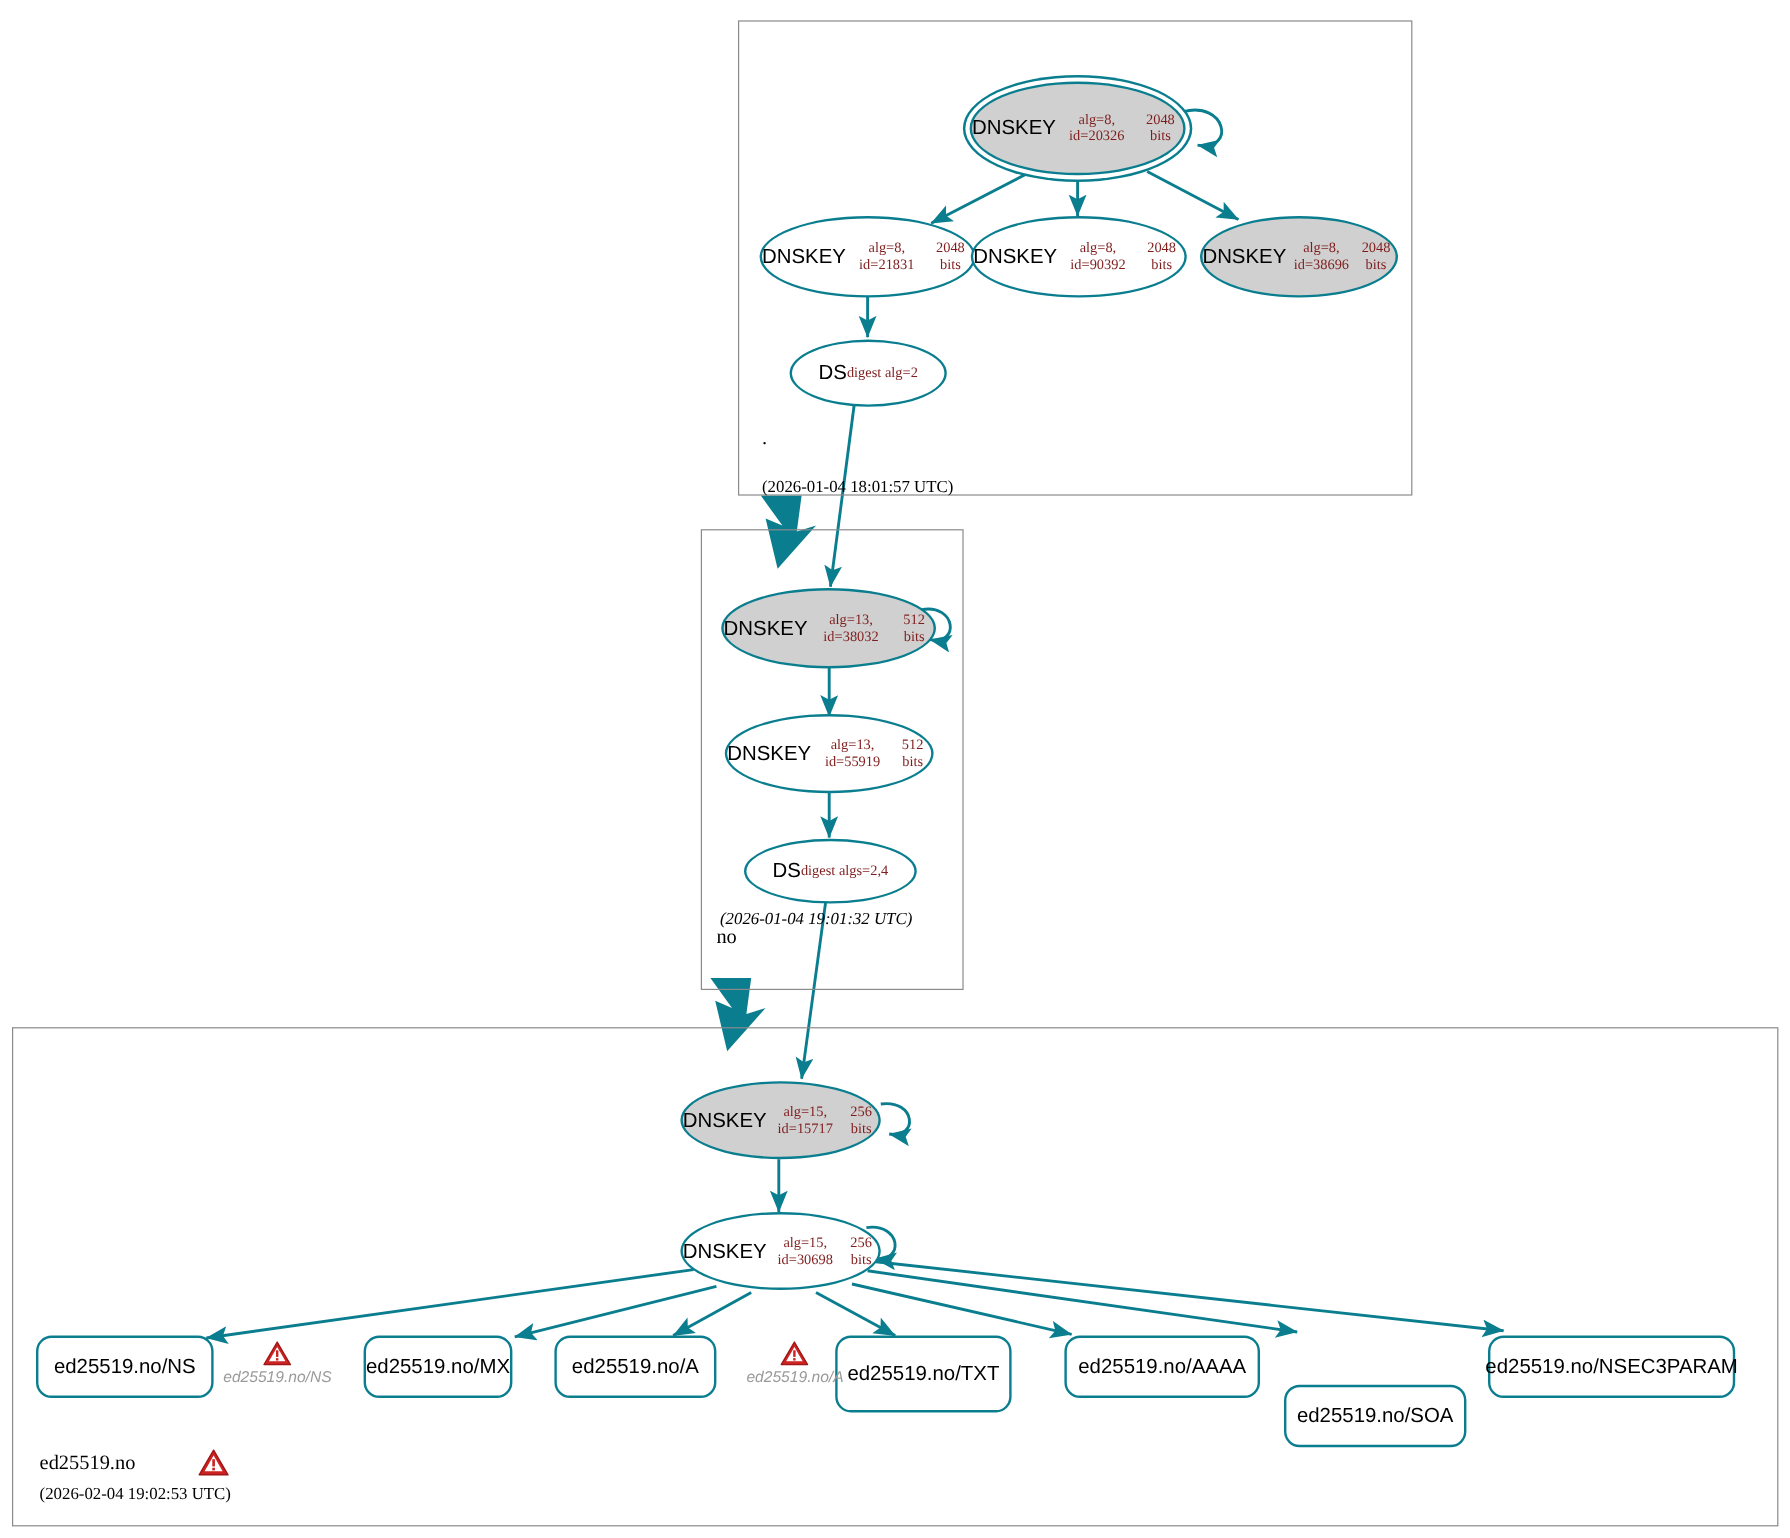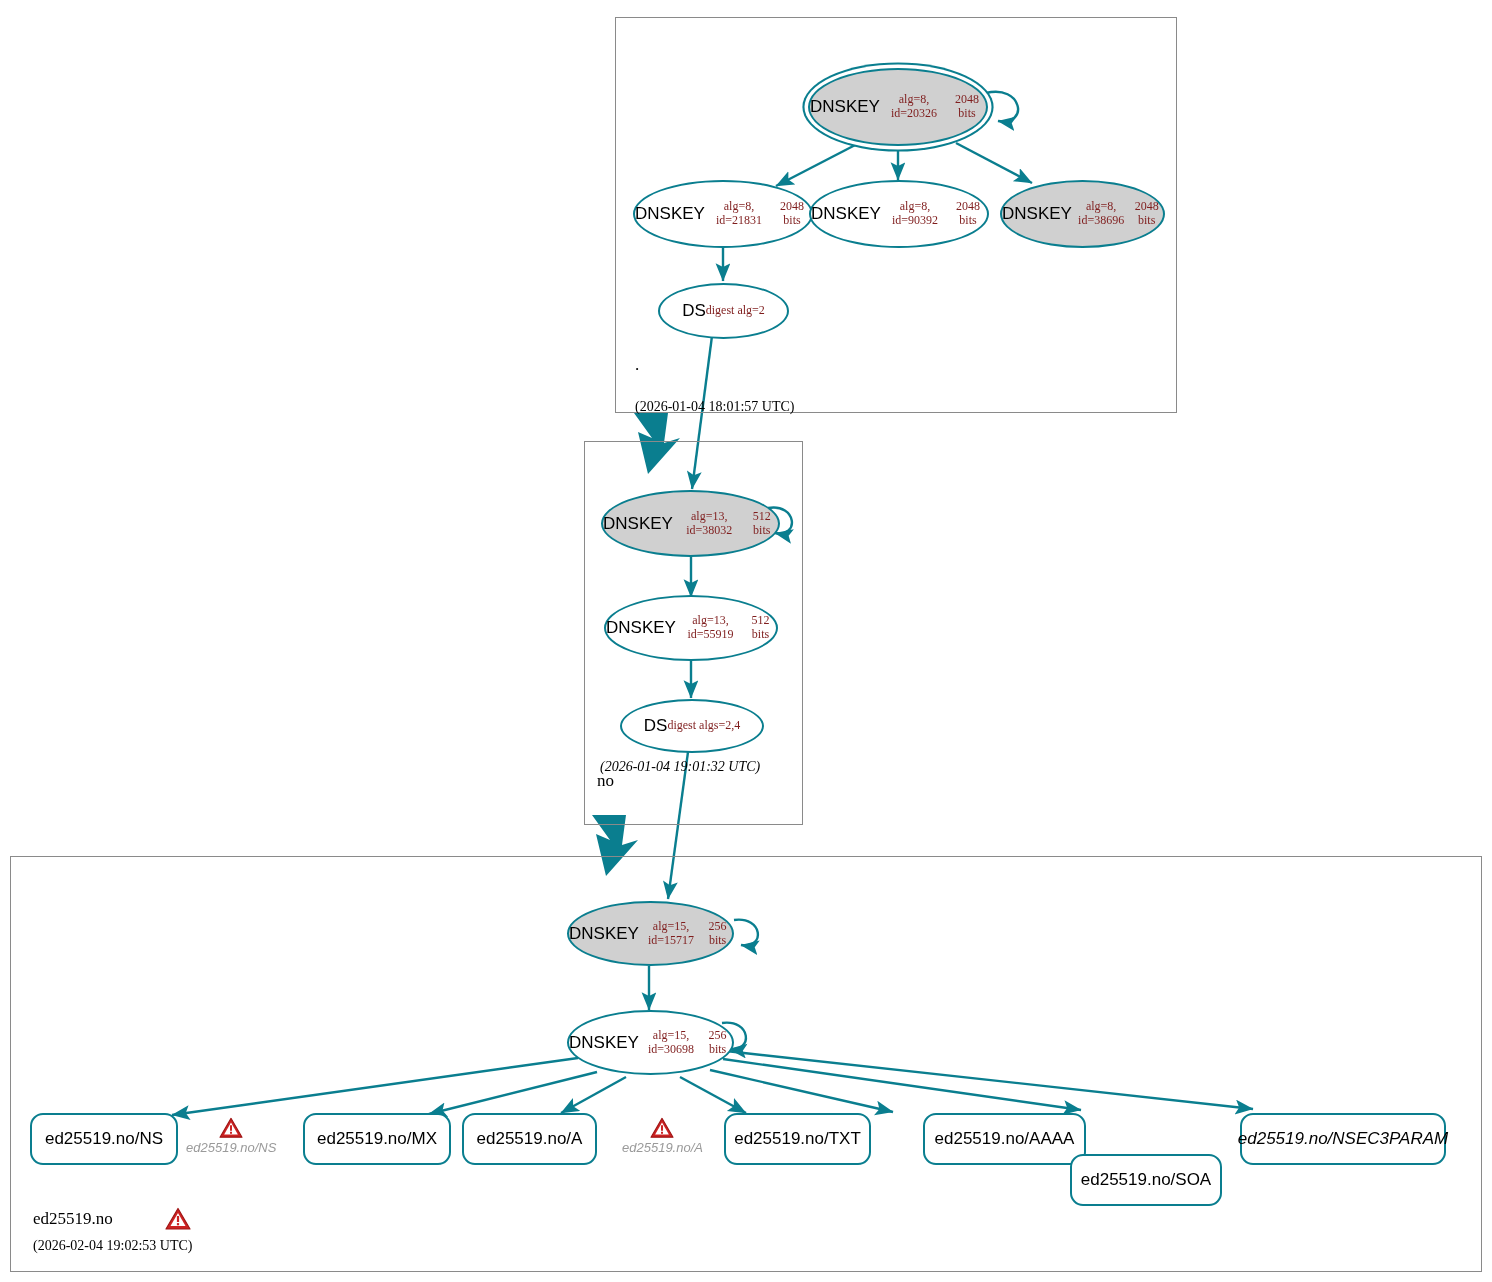--- a/index.html
+++ b/index.html
@@ -152,26 +152,26 @@
     <div class="n-sub">256 bits</div>
   </div>
 
   <div class="node ellipse" style="left:567px;top:1010px;width:167px;height:65px;">
     <div class="n-title">DNSKEY</div>
     <div class="n-sub">alg=15, id=30698</div>
     <div class="n-sub">256 bits</div>
   </div>
 
   <div class="rrbox" style="left:30px;top:1113px;width:148px;height:52px;">ed25519.no/NS</div>
-  <div class="rrbox" style="left:303px;top:1113px;width:148px;height:52px;">ed25519.no/MX</div>
+  <div class="rrbox" style="left:303px;top:1113px;width:124px;height:52px;">ed25519.no/MX</div>
   <div class="rrbox" style="left:462px;top:1113px;width:135px;height:52px;">ed25519.no/A</div>
-  <div class="rrbox" style="left:724px;top:1113px;width:147px;height:52px;">ed25519.no/TXT</div>
-  <div class="rrbox" style="left:887px;top:1113px;width:163px;height:52px;margin-left:36px;">ed25519.no/AAAA</div>
+  <div class="rrbox" style="left:696px;top:1113px;width:147px;height:64px;">ed25519.no/TXT</div>
+  <div class="rrbox" style="left:887px;top:1113px;width:163px;height:52px;">ed25519.no/AAAA</div>
   <div class="rrbox" style="left:1070px;top:1154px;width:152px;height:52px;">ed25519.no/SOA</div>
-  <div class="rrbox" style="left:1240px;top:1113px;width:206px;height:52px;font-style:italic;">ed25519.no/NSEC3PARAM</div>
+  <div class="rrbox" style="left:1240px;top:1113px;width:206px;height:52px;">ed25519.no/NSEC3PARAM</div>
 
   <div class="warn" style="left:186px;top:1117px;">
     <svg class="wicon" width="24" height="22" viewBox="0 0 26 24" xmlns="http://www.w3.org/2000/svg">
       <path d="M13 1.5 L25 22 L1 22 Z" fill="#cc2222" stroke="#a01515" stroke-width="1.2" stroke-linejoin="round"></path>
       <path d="M13 6 L20.5 19 L5.5 19 Z" fill="#ffffff"></path>
       <rect x="11.9" y="9" width="2.2" height="6" fill="#cc2222"></rect>
       <rect x="11.9" y="16.1" width="2.2" height="2.2" fill="#cc2222"></rect>
     </svg>
     <div class="wlabel">ed25519.no/NS</div>
   </div>

